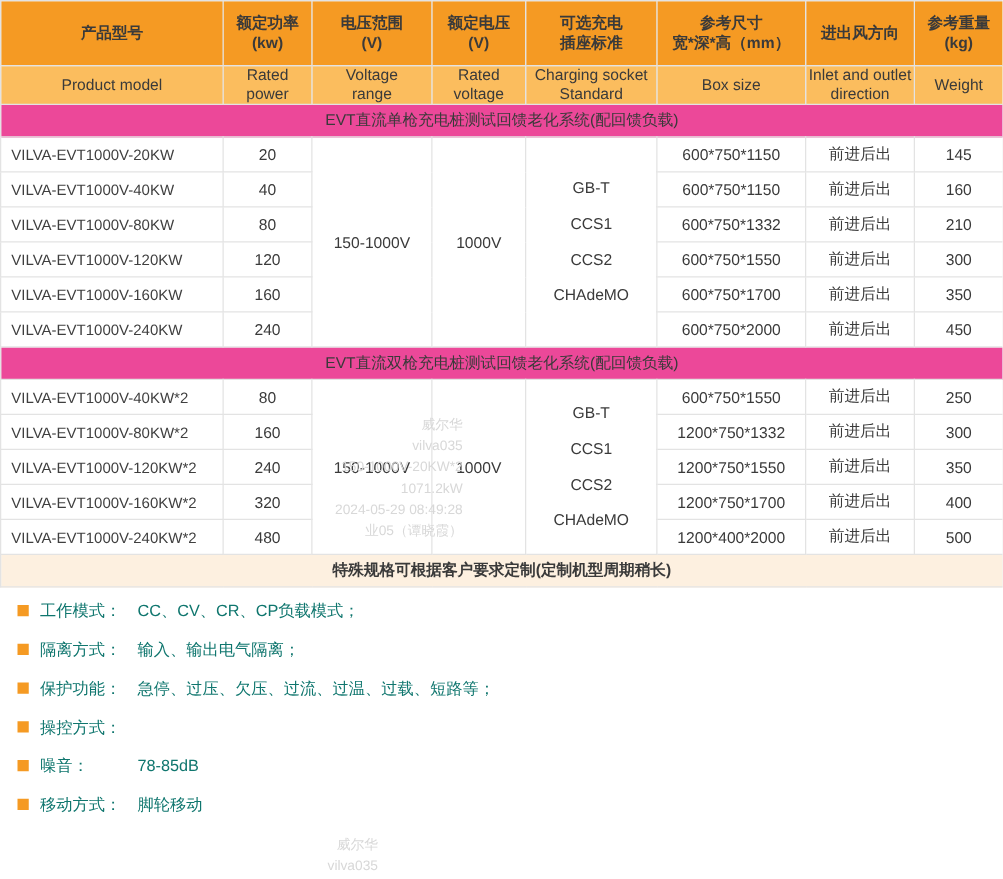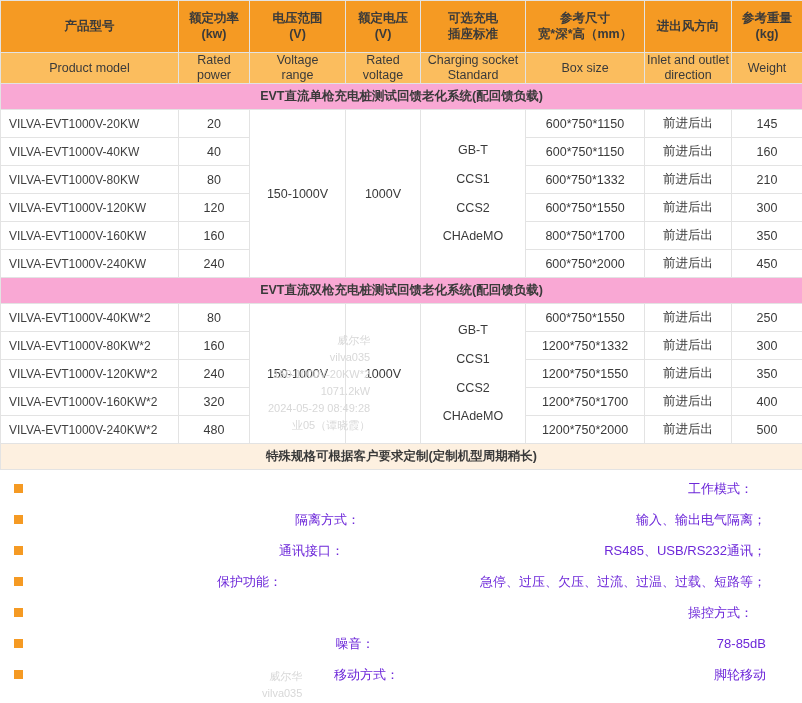--- a/index.html
+++ b/index.html
@@ -44,23 +44,23 @@
     background: #fbbd5e;
     color: #ffffff;
     font-size: 9.5px;
     line-height: 1.2;
     height: 26px;
     border-color: #fbbd5e;
     padding: 1px 3px;
   }
   
   .band td {
-    background: #f9a8d4;
+    background: #ec4899;
     color: #ee8c16;
-    font-weight: bold;
+    font-weight: normal;
     font-size: 13px;
     height: 26px;
     border-color: #f1dfc8;
   }
   
   .drow td { height: 28px; }
   .drow td.model {
     text-align: left;
     padding-left: 8px;
     font-size: 12px;
@@ -90,23 +90,22 @@
   
   ul.features {
     list-style: none;
     margin: 10px 0 0 0;
     padding: 0 0 0 14px;
   }
   ul.features li {
     display: flex;
     align-items: baseline;
     font-size: 13px;
-    color: #6d28d9;
+    color: #0f766e;
     height: 31px;
-    justify-content: space-between;
   }
   ul.features li .bullet {
     width: 9px; height: 9px;
     background: #f59a23;
     display: inline-block;
     margin-right: 9px;
     flex: 0 0 auto;
   }
   ul.features li .label {
     display: inline-block;
@@ -193,21 +192,21 @@
         <tr class="drow">
           <td class="model">VILVA-EVT1000V-120KW</td>
           <td>120</td>
           <td>600*750*1550</td>
           <td>前进后出</td>
           <td>300</td>
         </tr>
         <tr class="drow">
           <td class="model">VILVA-EVT1000V-160KW</td>
           <td>160</td>
-          <td>800*750*1700</td>
+          <td>600*750*1700</td>
           <td>前进后出</td>
           <td>350</td>
         </tr>
         <tr class="drow">
           <td class="model">VILVA-EVT1000V-240KW</td>
           <td>240</td>
           <td>600*750*2000</td>
           <td>前进后出</td>
           <td>450</td>
         </tr>
@@ -241,44 +240,40 @@
         <tr class="drow">
           <td class="model">VILVA-EVT1000V-160KW*2</td>
           <td>320</td>
           <td>1200*750*1700</td>
           <td>前进后出</td>
           <td>400</td>
         </tr>
         <tr class="drow">
           <td class="model">VILVA-EVT1000V-240KW*2</td>
           <td>480</td>
-          <td>1200*750*2000</td>
+          <td>1200*400*2000</td>
           <td>前进后出</td>
           <td>500</td>
         </tr>
         <tr class="note">
           <td colspan="8">特殊规格可根据客户要求定制(定制机型周期稍长)</td>
         </tr>
       </tbody>
   </table>
 
   <ul class="features" id="feature-list">
       <li>
         <span class="bullet"></span>
         <span class="label">工作模式：</span>
+        <span class="value">CC、CV、CR、CP负载模式；</span>
       </li>
       <li>
         <span class="bullet"></span>
         <span class="label">隔离方式：</span>
         <span class="value">输入、输出电气隔离；</span>
-      </li>
-      <li>
-        <span class="bullet"></span>
-        <span class="label">通讯接口：</span>
-        <span class="value">RS485、USB/RS232通讯；</span>
       </li>
       <li>
         <span class="bullet"></span>
         <span class="label">保护功能：</span>
         <span class="value">急停、过压、欠压、过流、过温、过载、短路等；</span>
       </li>
       <li>
         <span class="bullet"></span>
         <span class="label">操控方式：</span>
       </li>

